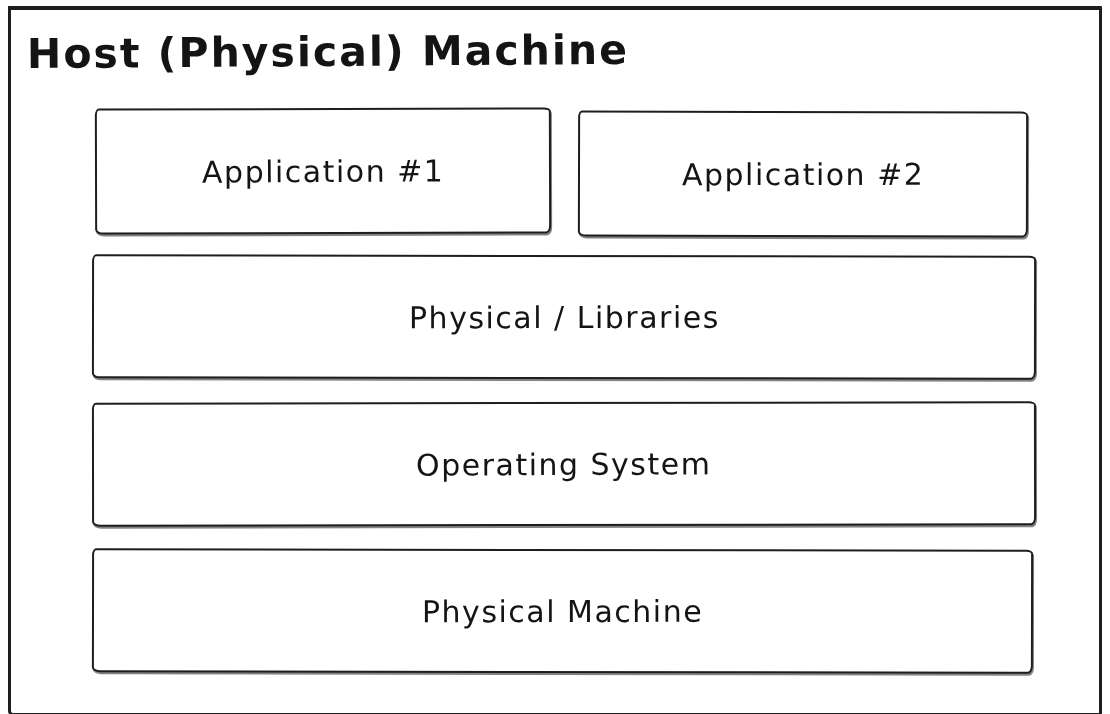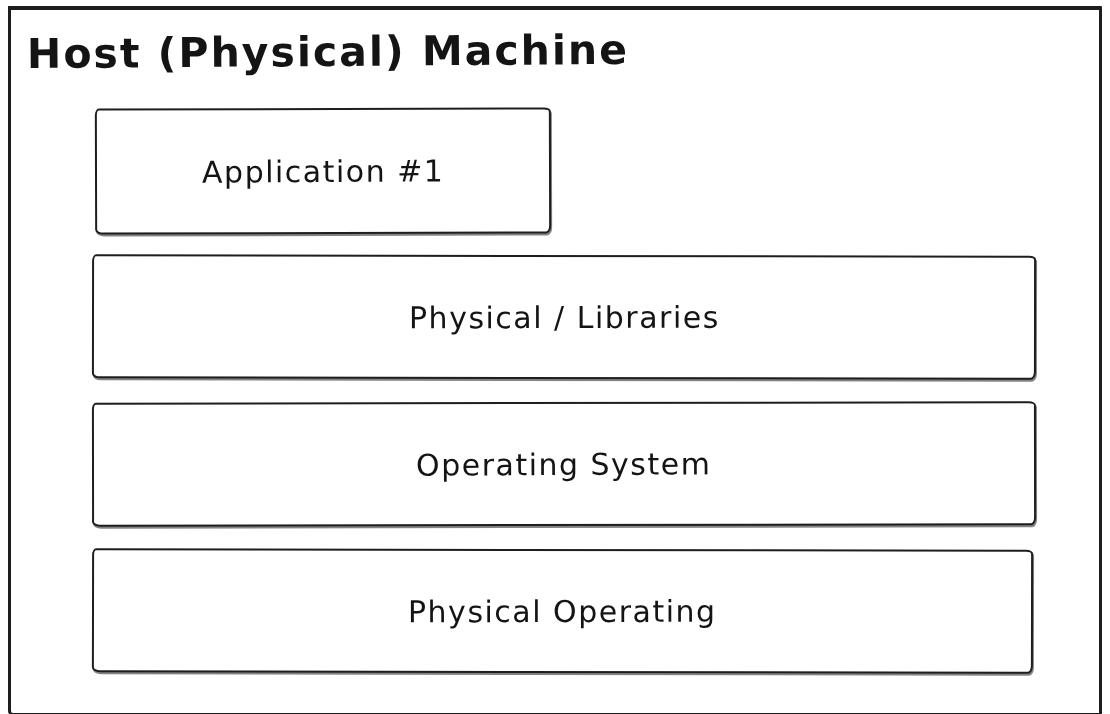--- a/index.html
+++ b/index.html
@@ -71,25 +71,28 @@
 
 <div class="canvas">
   <div class="outer-frame">
     <div class="diagram-title">Host (Physical) Machine</div>
   </div>
 
   <div class="box box-app1">
     <span class="box-label">Application #1</span>
   </div>
 
+  <div class="box box-app2">
+    <span class="box-label">Application #2</span>
+  </div>
 
   <div class="box box-bins">
     <span class="box-label">Physical / Libraries</span>
   </div>
 
   <div class="box box-os">
     <span class="box-label">Operating System</span>
   </div>
 
   <div class="box box-hw">
-    <span class="box-label">Physical Operating</span>
+    <span class="box-label">Physical Machine</span>
   </div>
 </div>
 
 </body></html>

